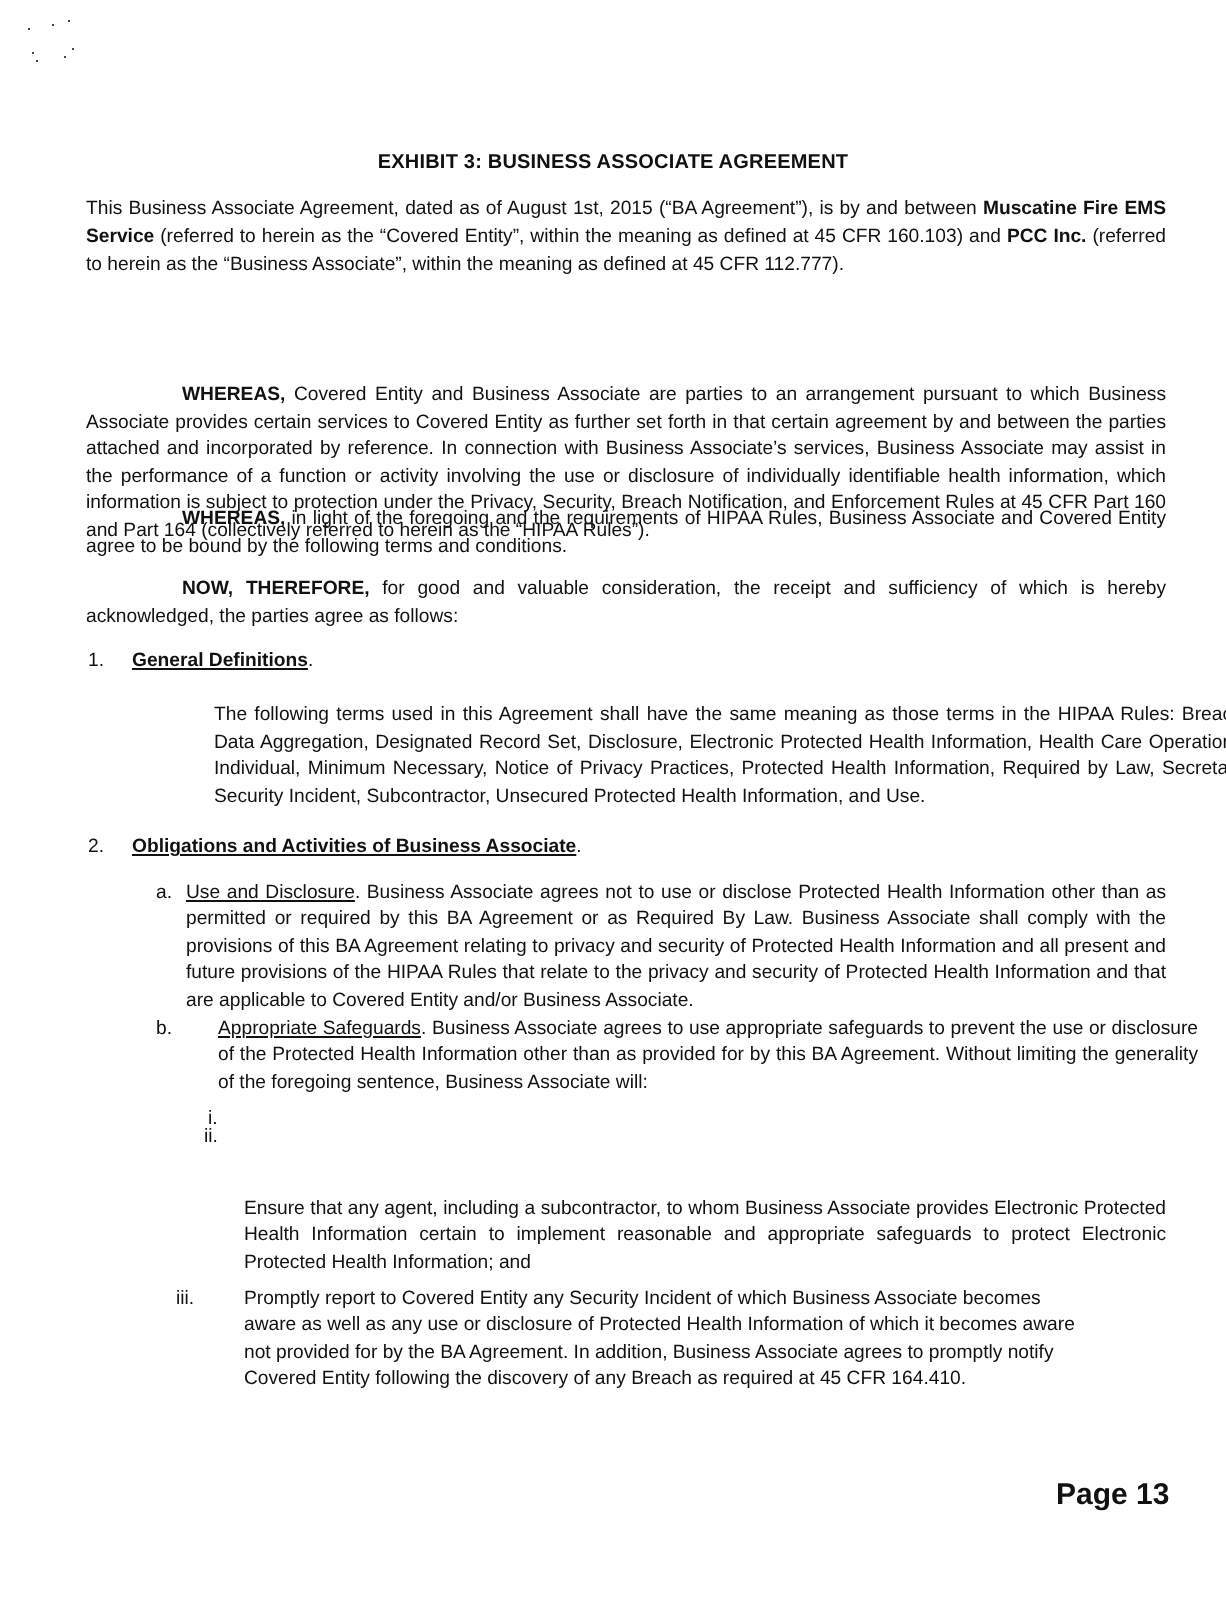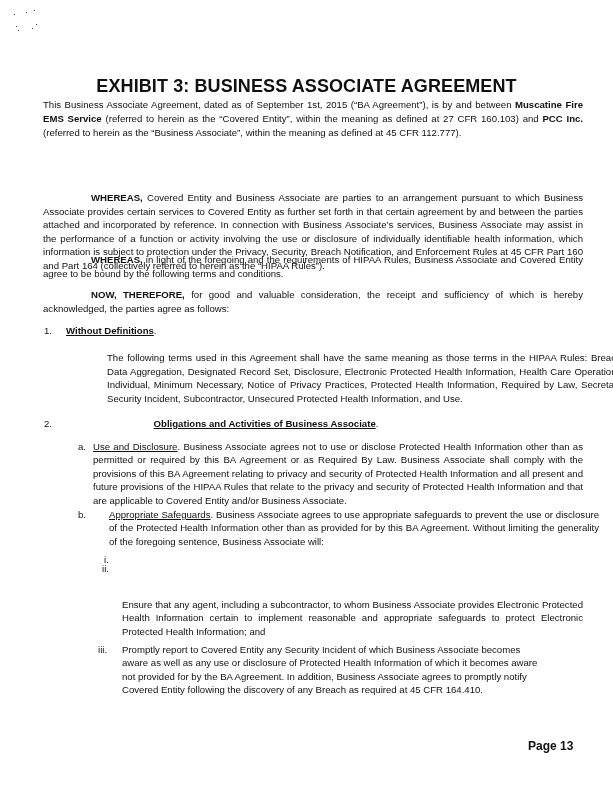--- a/index.html
+++ b/index.html
@@ -2,86 +2,86 @@
 <html><head>
 <meta charset="utf-8">
 <style>
   html, body { margin:0; padding:0; background:#ffffff; }
   body { width:613px; height:800px; position:relative; overflow:hidden;
          font-family:"Liberation Sans", sans-serif; color:#111; }
   .page { position:absolute; left:0; top:0; width:613px; height:800px; }
   .specks { position:absolute; left:14px; top:10px; width:40px; height:22px; }
   .speck { position:absolute; width:1px; height:1px; background:#444; }
   .title { position:absolute; left:0; width:613px; top:76px; text-align:center;
-           font-weight:bold; font-size:18px; letter-spacing:0.1px; }
+           font-weight:bold; font-size:10px; letter-spacing:0.1px; }
   .para { position:absolute; font-size:9.6px; line-height:14px; text-align:justify; }
   .para b { font-weight:bold; }
   .indent { display:inline-block; width:48px; }
   .u { text-decoration:underline; }
   .num { position:absolute; font-size:9.6px; line-height:14px; }
-  .page-num { position:absolute; left:528px; top:739px; font-size:12px; font-weight:bold; }
+  .page-num { position:absolute; left:528px; top:739px; font-size:15px; font-weight:bold; }
 </style>
 </head>
 <body>
 
 <div class="page">
 
   <div class="specks">
     <span class="speck" style="left:0;top:4px"></span>
     <span class="speck" style="left:12px;top:2px"></span>
     <span class="speck" style="left:20px;top:0"></span>
     <span class="speck" style="left:2px;top:16px"></span>
     <span class="speck" style="left:4px;top:20px"></span>
     <span class="speck" style="left:22px;top:14px"></span>
     <span class="speck" style="left:18px;top:18px"></span>
   </div>
 
   <div class="title">EXHIBIT 3:  BUSINESS ASSOCIATE AGREEMENT</div>
 
   <div class="para" style="left:43px; top:98px; width:540px;">
-    <span>This Business Associate Agreement, dated as of September 1st, 2015 (“BA Agreement”), is by and between </span><b>Muscatine Fire EMS Service</b><span> (referred to herein as the “Covered Entity”, within the meaning as defined at 27 CFR 160.103) and </span><b>PCC Inc.</b><span> (referred to herein as the “Business Associate”, within the meaning as defined at 45 CFR 112.777).</span>
+    <span>This Business Associate Agreement, dated as of August 1st, 2015 (“BA Agreement”), is by and between </span><b>Muscatine Fire EMS Service</b><span> (referred to herein as the “Covered Entity”, within the meaning as defined at 45 CFR 160.103) and </span><b>PCC Inc.</b><span> (referred to herein as the “Business Associate”, within the meaning as defined at 45 CFR 112.777).</span>
   </div>
 
   <div class="para" style="left:43px; top:161px; width:540px; line-height:13.5px;margin-top:30px;">
     <span class="indent"></span><b>WHEREAS,</b><span> Covered Entity and Business Associate are parties to an arrangement pursuant to which Business Associate provides certain services to Covered Entity as further set forth in that certain agreement by and between the parties attached and incorporated by reference.  In connection with Business Associate’s services, Business Associate may assist in the performance of a function or activity involving the use or disclosure of individually identifiable health information, which information is subject to protection under the Privacy, Security, Breach Notification, and Enforcement Rules at 45 CFR Part 160 and Part 164 (collectively referred to herein as the “HIPAA Rules”).</span>
   </div>
 
   <div class="para" style="left:43px; top:253px; width:540px; line-height:13.5px;">
     <span class="indent"></span><b>WHEREAS,</b><span> in light of the foregoing and the requirements of HIPAA Rules, Business Associate and Covered Entity agree to be bound by the following terms and conditions.</span>
   </div>
 
   <div class="para" style="left:43px; top:288px; width:540px; line-height:13.5px;">
     <span class="indent"></span><b>NOW, THEREFORE,</b><span> for good and valuable consideration, the receipt and sufficiency of which is hereby acknowledged, the parties agree as follows:</span>
   </div>
 
   <div class="num" style="left:44px; top:324px;">1.</div>
   <div class="para" style="left:66px; top:324px; width:400px; text-align:left;">
-    <b class="u">Without Definitions</b><span>.</span>
+    <b class="u">General Definitions</b><span>.</span>
   </div>
   <div class="para" style="left:66px; top:351px; width:517px; line-height:13.5px;margin-left:41px;">
     <span>The following terms used in this Agreement shall have the same meaning as those terms in the HIPAA Rules: Breach, Data Aggregation, Designated Record Set, Disclosure, Electronic Protected Health Information, Health Care Operations, Individual, Minimum Necessary, Notice of Privacy Practices, Protected Health Information, Required by Law, Secretary, Security Incident, Subcontractor, Unsecured Protected Health Information, and Use.</span>
   </div>
 
   <div class="num" style="left:44px; top:417px;">2.</div>
-  <div class="para" style="left:66px; top:417px; width:400px; text-align:center;">
+  <div class="para" style="left:66px; top:417px; width:400px; text-align:left;">
     <b class="u">Obligations and Activities of Business Associate</b><span>.</span>
   </div>
 
   <div class="num" style="left:78px; top:440px;">a.</div>
   <div class="para" style="left:93px; top:440px; width:490px; line-height:13.4px;">
     <span class="u">Use and Disclosure</span><span>. Business Associate agrees not to use or disclose Protected Health Information other than as permitted or required by this BA Agreement or as Required By Law. Business Associate shall comply with the provisions of this BA Agreement relating to privacy and security of Protected Health Information and all present and future provisions of the HIPAA Rules that relate to the privacy and security of Protected Health Information and that are applicable to Covered Entity and/or Business Associate.</span>
   </div>
 
   <div class="num" style="left:78px; top:508px;">b.</div>
   <div class="para" style="left:93px; top:508px; width:490px; line-height:13.4px;margin-left:16px;">
     <span class="u">Appropriate Safeguards</span><span>. Business Associate agrees to use appropriate safeguards to prevent the use or disclosure of the Protected Health Information other than as provided for by this BA Agreement. Without limiting the generality of the foregoing sentence, Business Associate will:</span>
   </div>
 
   <div class="num" style="left:104px; top:553px;">i.</div>
 
   <div class="num" style="left:102px; top:562px;">ii.</div>
   <div class="para" style="left:122px; top:598px; width:461px; line-height:13.4px;">Ensure that any agent, including a subcontractor, to whom Business Associate provides Electronic Protected Health Information certain to implement reasonable and appropriate safeguards to protect Electronic Protected Health Information; and</div>
 
-  <div class="num" style="left:98px; top:643px;">iii.</div>
+  <div class="num" style="left:88px; top:643px;">iii.</div>
   <div class="para" style="left:122px; top:643px; width:420px; line-height:13.4px; text-align:left;">Promptly report to Covered Entity any Security Incident of which Business Associate becomes aware as well as any use or disclosure of Protected Health Information of which it becomes aware not provided for by the BA Agreement. In addition, Business Associate agrees to promptly notify Covered Entity following the discovery of any Breach as required at 45 CFR 164.410.</div>
 
   <div class="page-num">Page 13</div>
 </div>
 
 </body></html>

